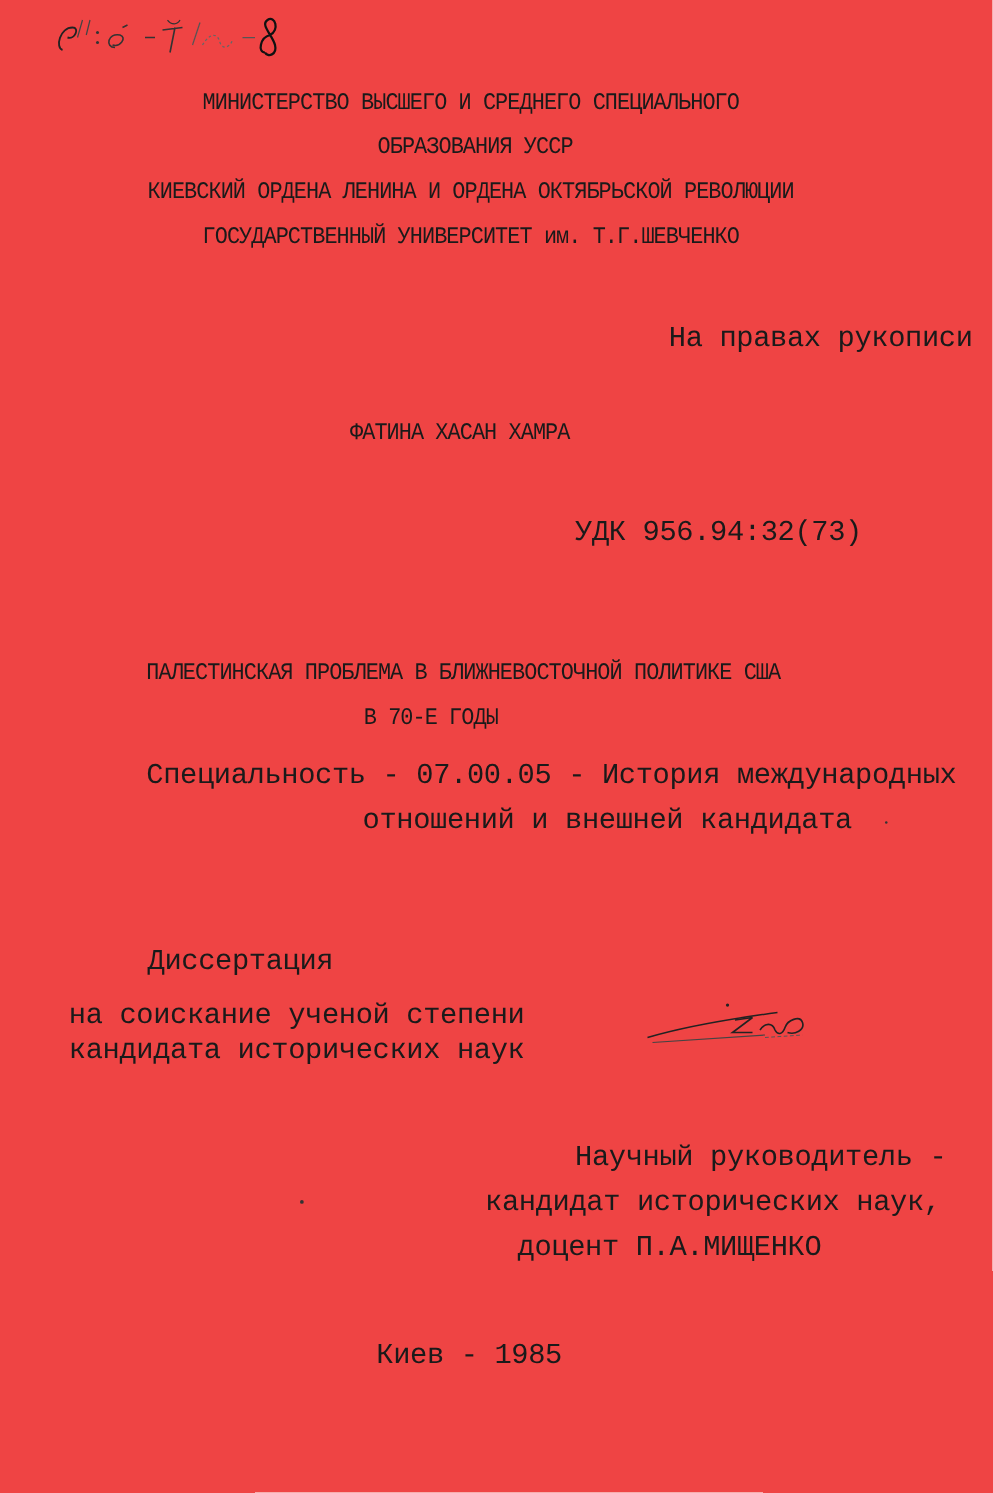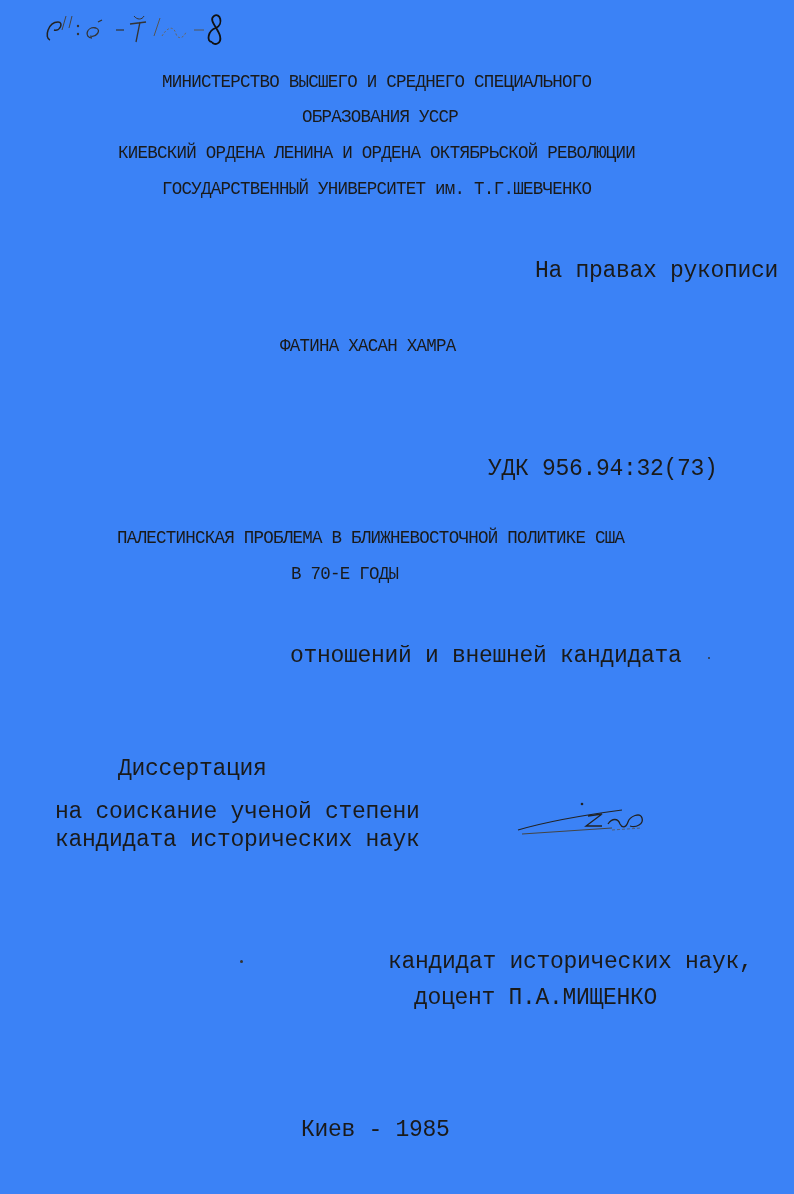--- a/index.html
+++ b/index.html
@@ -11,21 +11,21 @@
       width: 794px;
       height: 1194px;
       position: relative;
       overflow: hidden;
       font-family: "Liberation Mono", "DejaVu Sans Mono", monospace;
       color: #1a1a1a;
     }
     .page {
       position: absolute;
       inset: 0;
-      background: #3b82f6;
+      background: #ef4444;
     }
     .line {
       position: absolute;
       white-space: nowrap;
       font-size: 23px;
       letter-spacing: -0.3px;
       line-height: 1;
     }
     .caps {
       font-size: 19px;
@@ -77,40 +77,42 @@
 
   <div class="line caps" style="left:162px; top:73px;">МИНИСТЕРСТВО ВЫСШЕГО И СРЕДНЕГО СПЕЦИАЛЬНОГО</div>
   <div class="line caps" style="left:302px; top:108px;">ОБРАЗОВАНИЯ УССР</div>
   <div class="line caps" style="left:118px; top:144px;">КИЕВСКИЙ ОРДЕНА ЛЕНИНА И ОРДЕНА ОКТЯБРЬСКОЙ РЕВОЛЮЦИИ</div>
   <div class="line caps" style="left:162px; top:180px;">ГОСУДАРСТВЕННЫЙ УНИВЕРСИТЕТ им. Т.Г.ШЕВЧЕНКО</div>
 
   <div class="line" style="left:535px; top:260px;">На правах рукописи</div>
 
   <div class="line caps" style="left:280px; top:337px;">ФАТИНА ХАСАН ХАМРА</div>
 
-  <div class="line" style="left:488px; top:415px;margin-top:43px;">УДК 956.94:32(73)</div>
+  <div class="line" style="left:460px; top:415px;">УДК 956.94:32(73)</div>
 
   <div class="line caps" style="left:117px; top:529px;">ПАЛЕСТИНСКАЯ ПРОБЛЕМА В БЛИЖНЕВОСТОЧНОЙ ПОЛИТИКЕ США</div>
   <div class="line caps" style="left:291px; top:565px;">В 70-Е ГОДЫ</div>
 
+  <div class="line" style="left:117px; top:609px;">Специальность - 07.00.05 -  История международных</div>
   <div class="line" style="left:290px; top:645px;">отношений и внешней кандидата</div>
   <div class="dot" style="left:708px; top:657px; width:2px; height:2px;"></div>
 
   <div class="line" style="left:118px; top:758px;">Диссертация</div>
   <div class="line" style="left:55px; top:758px;margin-top:43px;">на соискание ученой степени</div>
   <div class="line" style="left:55px; top:829px;text-align:center;">кандидата исторических наук</div>
 
   <svg class="signature" viewBox="0 0 150 40">
     <circle cx="70" cy="4" r="1.3" fill="#222"></circle>
     <path d="M6 30 C 40 20, 80 14, 110 10" fill="none" stroke="#222" stroke-width="1.2"></path>
     <path d="M10 34 C 40 32, 70 30, 100 28" fill="none" stroke="#444" stroke-width="1"></path>
     <path d="M76 16 l14 -2 l-16 12 l16 0" fill="none" stroke="#222" stroke-width="1.3"></path>
     <path d="M96 24 c 4 -6, 10 -6, 12 0 c 2 4, 6 4, 8 -2 c 2 -6, 12 -10, 14 -4 c 2 6, -6 10, -12 8" fill="none" stroke="#222" stroke-width="1.3"></path>
     <path d="M100 30 l30 -2" stroke="#555" stroke-width="0.8" stroke-dasharray="3 2" fill="none"></path>
   </svg>
 
+  <div class="line" style="left:460px; top:915px;">Научный руководитель -</div>
   <div class="dot" style="left:240px; top:960px;"></div>
   <div class="line" style="left:388px; top:951px;">кандидат исторических наук,</div>
   <div class="line" style="left:396px; top:987px;margin-left:18px;">доцент П.А.МИЩЕНКО</div>
 
-  <div class="line" style="left:301px; top:1119px;">Киев - 1985</div>
+  <div class="line" style="left:301px; top:1073px;">Киев - 1985</div>
 
 </div>
 
 </body></html>

